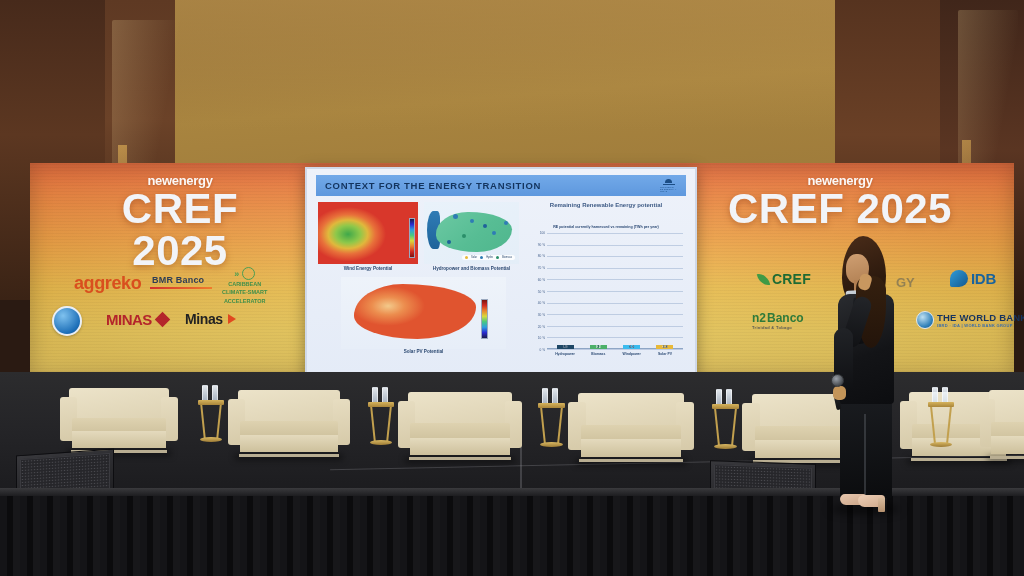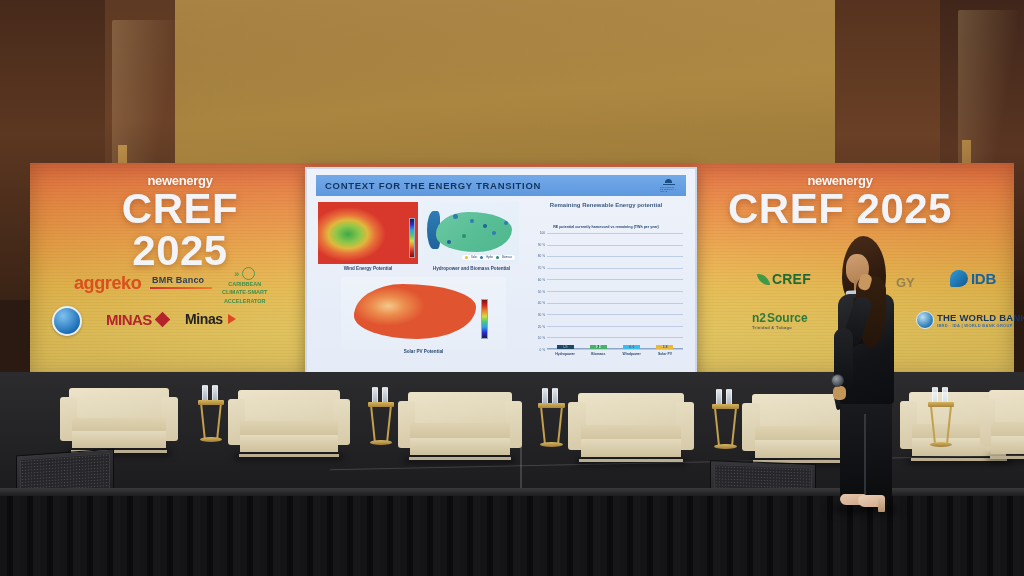--- a/index.html
+++ b/index.html
@@ -286,21 +286,21 @@
       <span class="logo-esam">CREF</span>
     </div>
     <div class="logo logo-ghosted" style="left:866px;top:112px;opacity:.55;">GY</div>
     <div class="logo" style="left:920px;top:107px;">
       <span class="idb-swoosh"></span>
       <span class="logo-idb">IDB</span>
     </div>
     <div class="logo" style="left:722px;top:148px;flex-direction:column;align-items:flex-start;gap:0;">
       <span style="display:flex;align-items:baseline;gap:1px;">
         <span style="color:#2f7a3a;font-size:12px;font-weight:800;">n2</span>
-        <span class="logo-n2green">Source</span>
+        <span class="logo-n2green">Banco</span>
       </span>
       <span class="logo-sub">Trinidad &amp; Tobago</span>
     </div>
     <div class="logo logo-sp" style="left:812px;top:152px;">Sp</div>
     <div class="logo" style="left:886px;top:148px;flex-direction:row;align-items:center;gap:3px;">
       <span class="wb-globe"></span>
       <span style="display:flex;flex-direction:column;align-items:flex-start;">
         <span class="logo-wb">THE WORLD BANK</span>
         <span class="logo-sub" style="color:#3d6ea8;">IBRD · IDA | WORLD BANK GROUP</span>
       </span>

